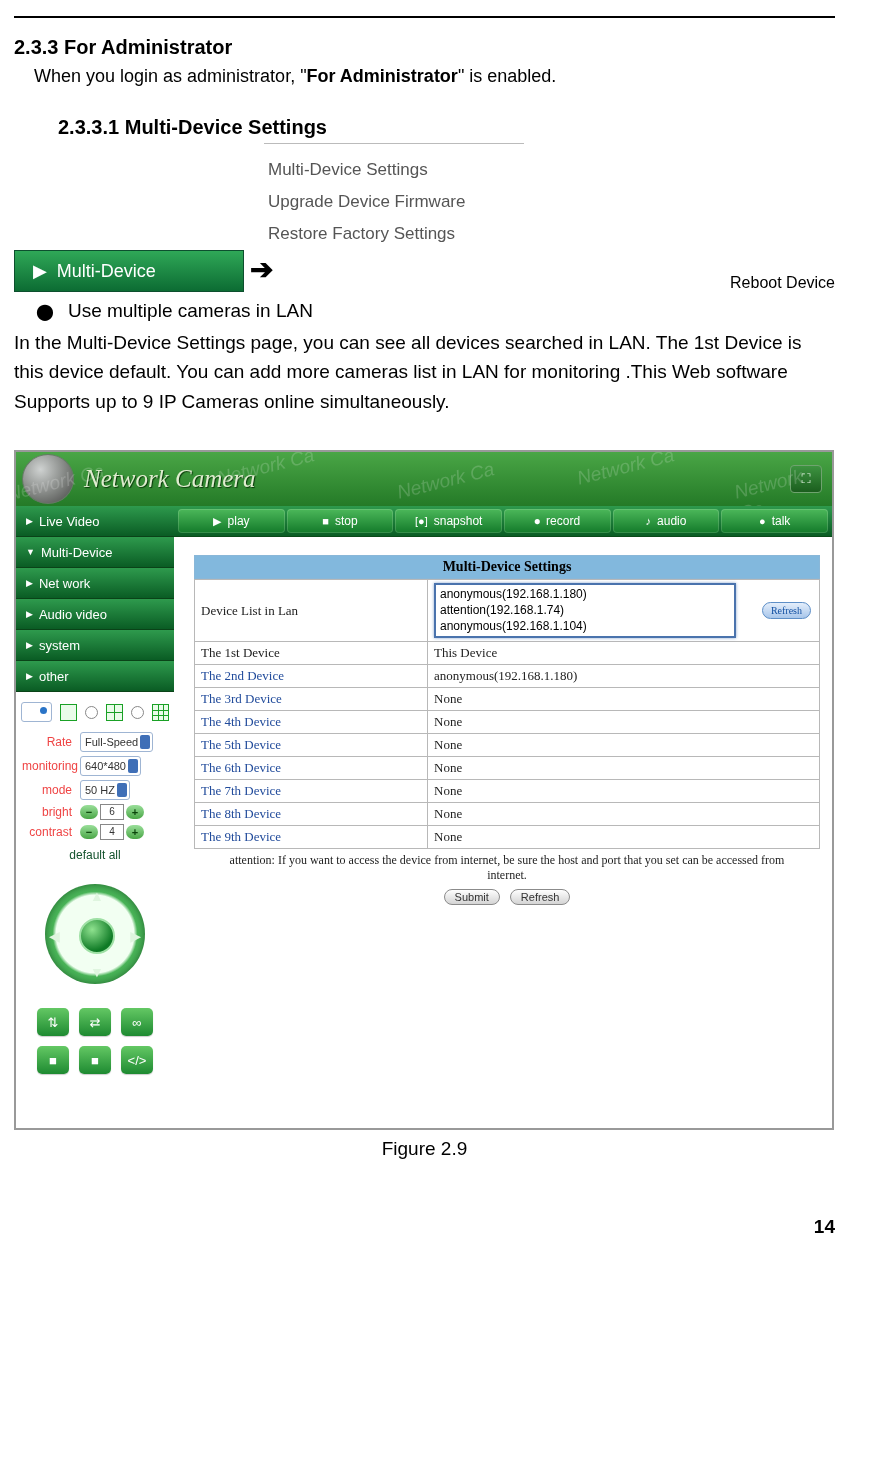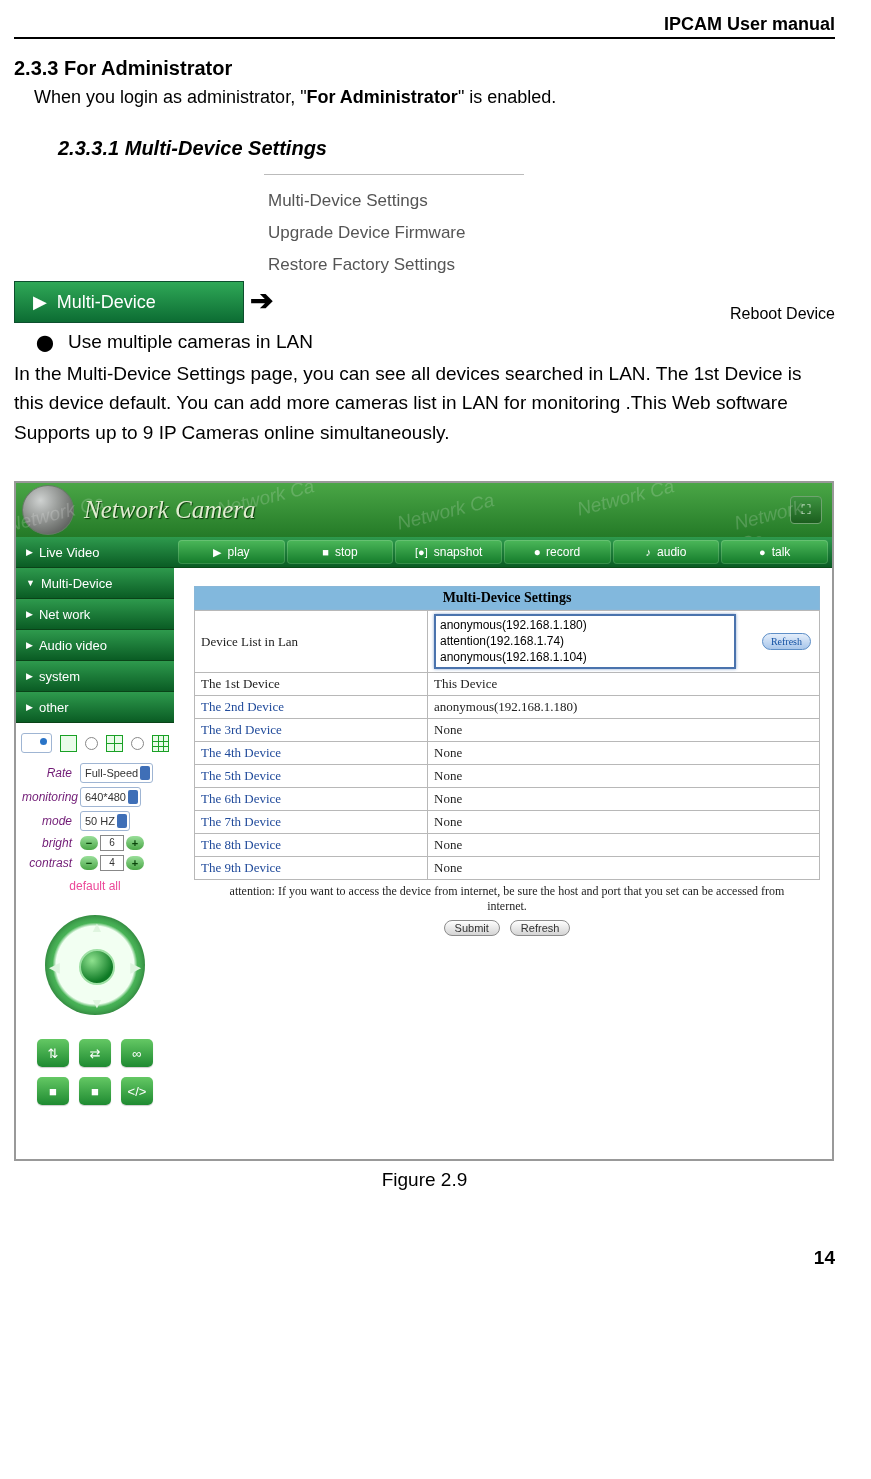--- a/index.html
+++ b/index.html
@@ -21,21 +21,21 @@
     font-size: 18px;
   }
   .hr-line {
     border: none;
     border-top: 2px solid #000;
     margin: 2px 0 18px 0;
   }
   .h233 { font-weight: bold; font-size: 20px; margin-bottom: 4px; }
   .intro { margin-left: 20px; font-size: 18px; line-height: 1.5em; }
   .intro b { font-weight: bold; }
-  .h2331 { font-weight: bold; font-size: 20px; margin: 26px 0 14px 44px; font-style: italic; }
+  .h2331 { font-weight: bold; font-size: 20px; margin: 26px 0 4px 44px; }
 
   .fig1-row { display:flex; align-items:flex-end; gap:0; margin-bottom:6px; }
   .panel1 { margin-left: 250px; }
   .panel1hr { width: 260px; height:0; border-top:1px solid #bbb; margin:0 0 10px 0; }
   .panel1 .mitem { color:#555; font-size:17px; padding:6px 4px; font-family: Arial, sans-serif; }
   .mdbtn {
     width: 230px;
     height: 42px;
     border: 1px solid #0d4f2e;
     background: linear-gradient(#2fa857, #0c6c33);
@@ -108,30 +108,30 @@
     display:inline-block;border:1px solid #1aa126;background:#eafcea;
   }
   .l1{width:15px;height:15px;}
   .l2{width:15px;height:15px;position:relative;}
   .l2::before,.l2::after{content:'';position:absolute;background:#1aa126;}
   .l2::before{left:7px;top:0;width:1px;height:15px;}
   .l2::after{top:7px;left:0;height:1px;width:15px;}
   .l3{width:15px;height:15px;position:relative;background-image:linear-gradient(#1aa126,#1aa126),linear-gradient(#1aa126,#1aa126),linear-gradient(#1aa126,#1aa126),linear-gradient(#1aa126,#1aa126);background-size:100% 1px,100% 1px,1px 100%,1px 100%;background-position:0 5px,0 10px,5px 0,10px 0;background-repeat:no-repeat;}
   .controls { font-size:12px; color:#333; }
   .controls .row { display:flex; align-items:center; padding:2px 6px 2px 6px; gap:2px; }
-  .controls .lbl { width:50px; text-align:right; padding-right:6px; color:#701a75;font-style:italic; }
+  .controls .lbl { width:50px; text-align:right; padding-right:6px; color:#ef4444; }
   .sel {
     height:18px; font-size:11px; padding: 0 14px 0 4px;
     border:1px solid #9fb5d3; border-radius:3px; background:#fff;
     position:relative; display:inline-flex; align-items:center;
   }
   .sel::after{content:'';position:absolute;right:2px;top:2px;width:10px;height:14px;background:#3f6fb7;border-radius:2px;}
   .pm { width:18px;height:14px;border-radius:8px;background:linear-gradient(#9adf9a,#4aa646);color:#0b450b;display:inline-flex;align-items:center;justify-content:center;font-size:11px;font-weight:bold;line-height:1;}
   .numbox{ width:22px;height:14px;border:1px solid #888;font-size:10px;text-align:center;line-height:14px;background:#fff;}
-  .defall { text-align:center; color:#ec4899; font-size:12px; padding:6px 0 12px; }
+  .defall { text-align:center; color:#14532d; font-size:12px; padding:6px 0 12px; }
   .ptz { width:120px; margin:0 auto 14px; position:relative; height:120px; }
   .ptz-ring{position:absolute;left:10px;top:10px;width:100px;height:100px;border-radius:50%;background:radial-gradient(circle,#f2fff2 55%,#49b357 60%,#1f7e33 100%);box-shadow:inset 0 0 6px rgba(0,0,0,.3);}
   .ptz-center{position:absolute;left:44px;top:44px;width:32px;height:32px;border-radius:50%;background:radial-gradient(circle at 35% 30%,#8fe28f,#0e7a25 70%);border:2px solid #9fe0a5;}
   .ptz-arr{position:absolute;color:#dff5df;font-size:14px;}
   .pa-u{left:55px;top:14px;} .pa-d{left:55px;bottom:14px;} .pa-l{top:54px;left:14px;} .pa-r{top:54px;right:14px;}
   .btnrow{display:flex;gap:10px;justify-content:center;margin-bottom:10px;}
   .gbtn{
     width:32px;height:28px;border-radius:5px;
     background:linear-gradient(#64c864,#1e8a31);
     display:flex;align-items:center;justify-content:center;color:#fff;font-size:13px;
@@ -214,21 +214,20 @@
     font-family: Arial, sans-serif;
   }
 
   .figcap { text-align:center; font-size:19px; margin:8px 0 30px; }
   .pagenum { text-align:right; font-weight:bold; font-size:19px; margin-top: 56px; }
 </style>
 </head>
 <body>
 
 <div class="page">
-  <div class="header-right">IPCAM User manual</div>
   <hr class="hr-line">
 
   <div class="h233">2.3.3    For Administrator</div>
   <div class="intro">
     <span>When you login as administrator, "</span><b>For Administrator</b><span>" is enabled.</span>
   </div>
 
   <div class="h2331">2.3.3.1 Multi-Device Settings</div>
 
   <div class="panel1">

